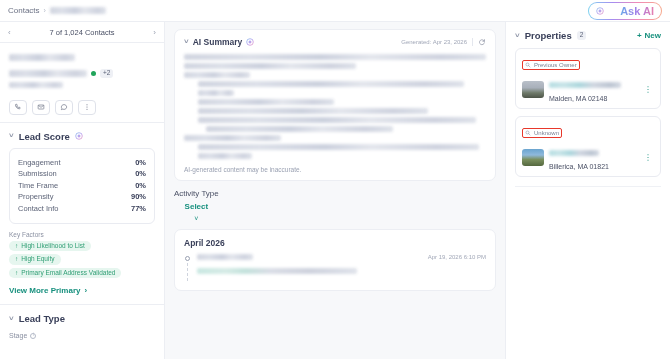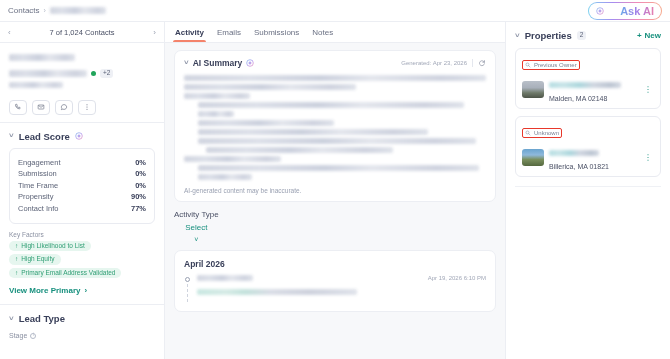--- a/index.html
+++ b/index.html
@@ -144,21 +144,21 @@
   .vdiv { width:1px; height:8px; background:#e4e7ee; }
 
   .blur-body { display:flex; flex-direction:column; gap:3px; }
   .bl { height:6px; }
   .bl.ind { margin-left:14px; }
   .bl.ind2 { margin-left:22px; }
   .disclaimer { font-size:6.5px; color:#9aa1b2; margin-top:7px; }
 
   .filters { display:flex; align-items:center; justify-content:space-between; margin: 8px 0 7px 0; }
   .filt-l { display:flex; align-items:center; gap:4px; font-size:8px; color:#4a5065;flex-direction:column; }
-  .filt-sel { color:#17907e; font-weight:400; font-size:8px; }
+  .filt-sel { color:#17907e; font-weight:700; font-size:8px; }
   .filt-chev { color:#17907e; font-size:7px; }
   .daterange {
     display:flex; align-items:center; justify-content:space-between;
     width:108px; height:15px; border:1px solid #e2e5ec; border-radius:4px;
     background:#fff; padding: 0 6px; font-size:7.5px; color:#a2a8b8;
   }
   .cal-icon { width:8px; height:8px; display:block; color:#8b91a2; }
 
   .timeline-card { padding: 8px 9px 9px 9px; }
   .tl-month { font-size:8.5px; font-weight:700; color:#3a405a; margin-bottom:6px; }
@@ -344,34 +344,20 @@
         <span>Lead Type</span>
       </div>
       <div class="stage-label">
         <span>Stage</span>
         <span class="info-i">i</span>
       </div>
     </div>
 
     <div class="mid">
 
-      <div class="tabs">
-        <div class="tab active">
-          <span>Activity</span>
-        </div>
-        <div class="tab">
-          <span>Emails</span>
-        </div>
-        <div class="tab">
-          <span>Submissions</span>
-        </div>
-        <div class="tab">
-          <span>Notes</span>
-        </div>
-      </div>
 
       <div class="mid-scroll">
 
         <div class="card ai-card">
           <div class="ai-head">
             <div class="ai-head-l">
               <span class="chev">˅</span>
               <span>AI Summary</span>
               <svg class="ai-dot" viewBox="0 0 16 16">
                 <circle cx="8" cy="8" r="6.6" fill="none" stroke="url(#g2)" stroke-width="1.3"></circle>

